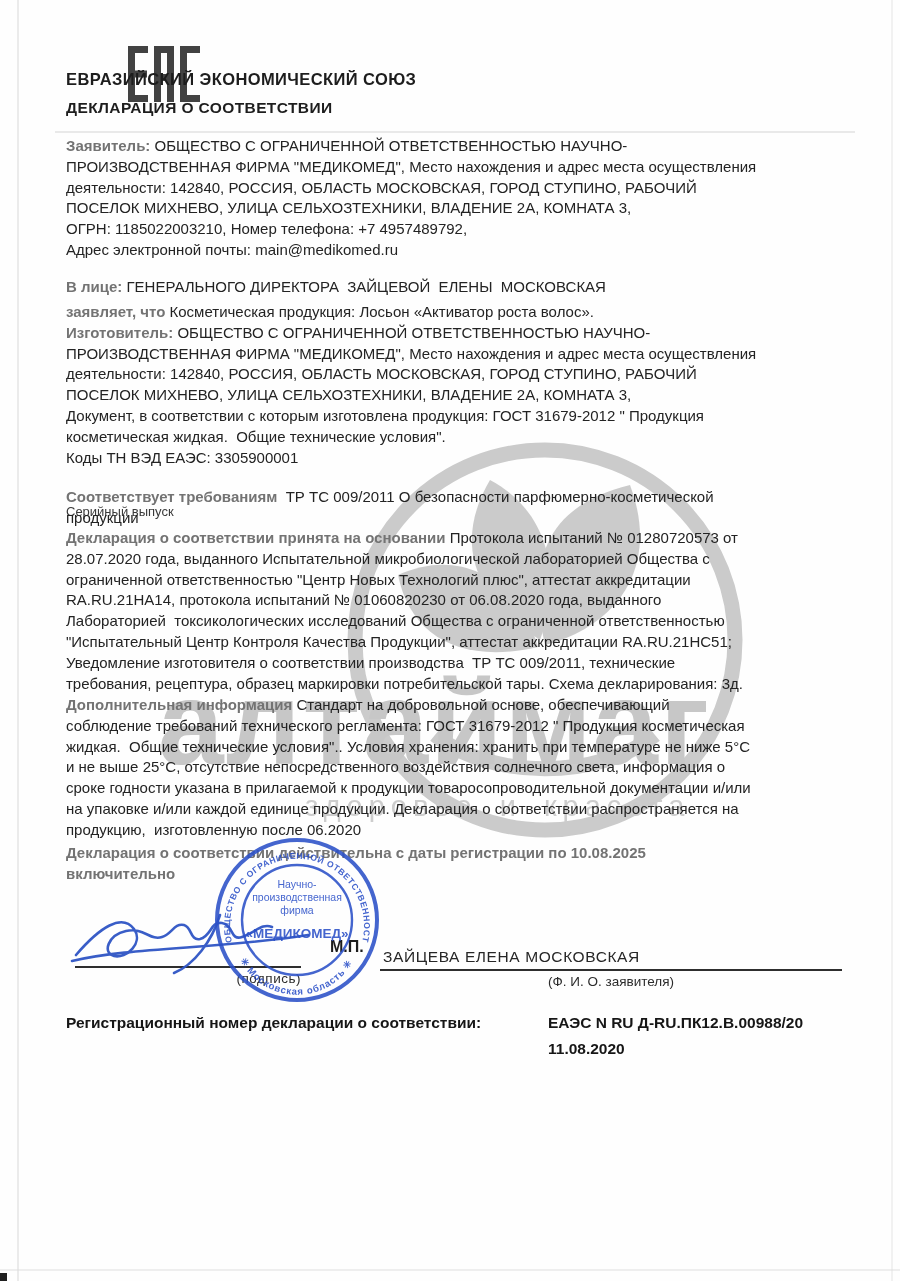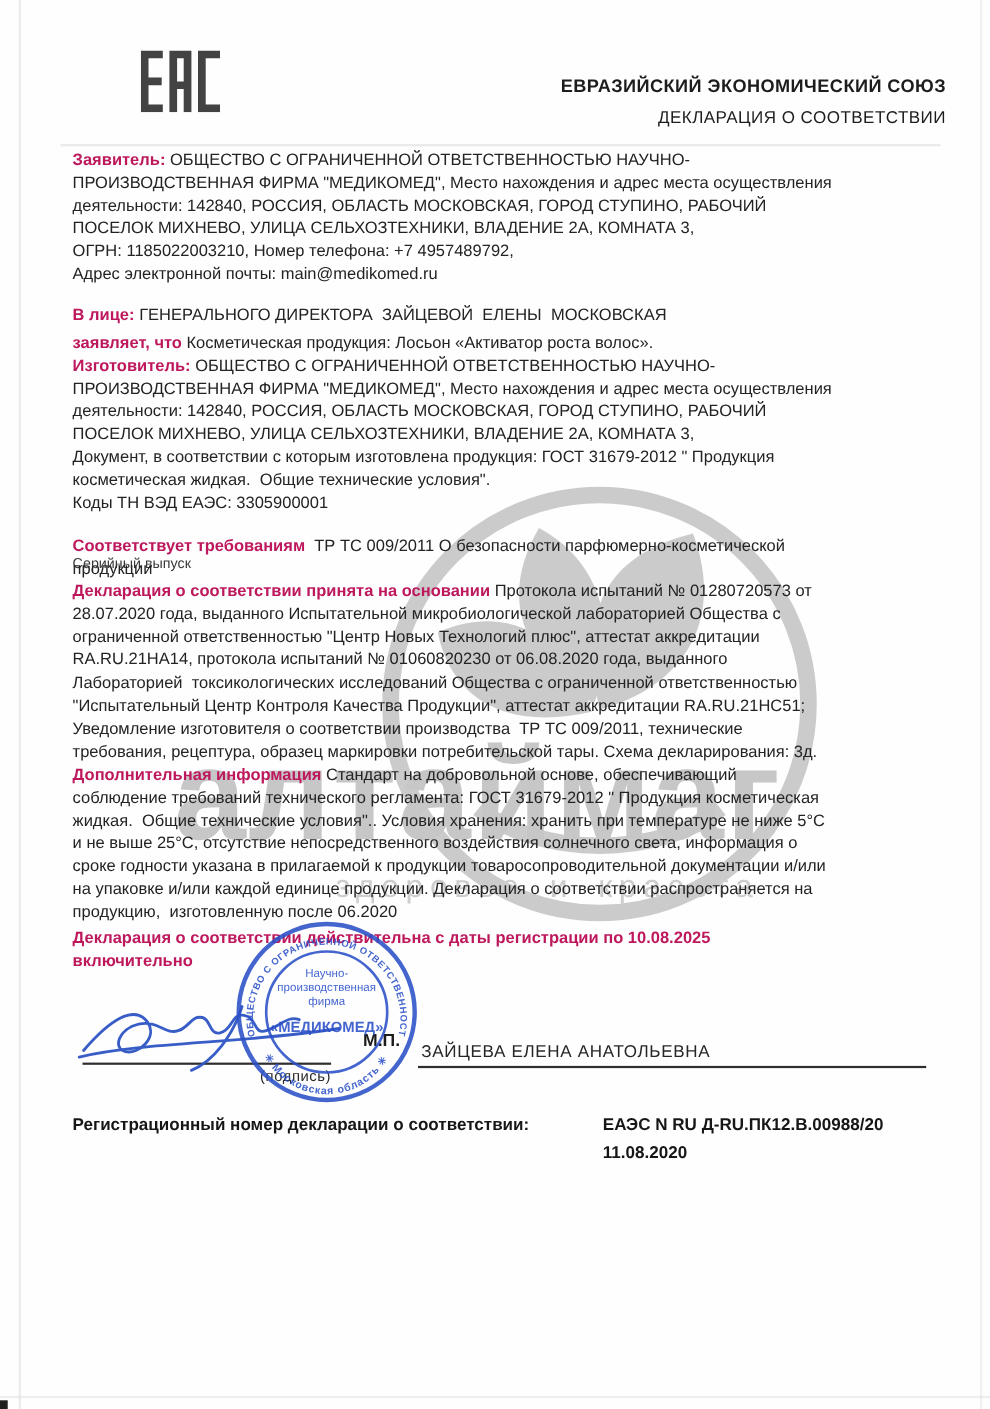--- a/index.html
+++ b/index.html
@@ -3,28 +3,28 @@
 <meta charset="utf-8">
 <style>
   html,body{margin:0;padding:0;background:#ffffff;}
   .page{
     position:relative;width:900px;height:1281px;overflow:hidden;
     background:#fefefe;
     font-family:"Liberation Sans", sans-serif;
     color:#222;
   }
   .abs{position:absolute;}
-  .center{text-align:right;}
+  .center{text-align:left;}
   .title1{left:66px;top:70px;width:794px;font-size:16.5px;font-weight:bold;letter-spacing:.4px;color:#1d1d1d;}
-  .title2{left:66px;top:99px;width:794px;font-size:15.5px;font-weight:normal;letter-spacing:.4px;color:#1d1d1d;}
+  .title2{left:66px;top:99px;width:794px;font-size:15.5px;font-weight:bold;letter-spacing:.4px;color:#1d1d1d;}
   .para{
     left:66px;width:806px;font-size:15px;line-height:20.8px;
     white-space:pre-wrap;color:#232323;
   }
-  .para b{color:#be185d;}
+  .para b{color:#737373;}
   .p1{top:136px;}
   .p2{top:277px;}
   .p3{top:302px;}
   .serial{left:66px;top:468px;font-size:13px;color:#3a3a3a;margin-top:36px;}
   .p4{top:487px;}
   .p5{top:528px;}
   .p6{top:695px;}
   .p7{top:843px;font-weight:bold;}
   .p7 b{font-weight:bold;}
   .hdr-smear{left:55px;top:131px;width:800px;height:2px;background:#e3e3e3;opacity:.8;}
@@ -118,22 +118,23 @@
 и не выше 25°С, отсутствие непосредственного воздействия солнечного света, информация о
 сроке годности указана в прилагаемой к продукции товаросопроводительной документации и/или
 на упаковке и/или каждой единице продукции. Декларация о соответствии распространяется на
 продукцию,  изготовленную после 06.2020</span></div>
   <div class="abs txt para p7"><b>Декларация о соответствии действительна с даты регистрации по 10.08.2025
 включительно</b></div>
 
   <div class="abs txt mp">М.П.</div>
   <div class="abs sig-line txt"></div>
   <div class="abs sig-caption txt">(подпись)</div>
-  <div class="abs txt fio">ЗАЙЦЕВА ЕЛЕНА АНАТОЛЬЕВНА</div>
+  <div class="abs txt fio">ЗАЙЦЕВА ЕЛЕНА МОСКОВСКАЯ</div>
   <div class="abs fio-line txt"></div>
+  <div class="abs fio-caption txt">(Ф. И. О. заявителя)</div>
 
   <svg class="abs ink" style="left:70px;top:893px;" width="245" height="85" viewBox="0 0 245 85">
     <g fill="none" stroke="#2f55c5" stroke-width="2.6" stroke-linecap="round" opacity="0.95">
       <path d="M6,62 C30,34 52,20 64,36 C74,50 56,66 44,63 C32,60 38,42 56,38 C74,34 80,48 92,44 C102,41 104,30 114,32 C122,34 120,48 130,46 C142,43 140,28 152,30 C164,32 160,48 172,44 C186,39 192,30 202,34"></path>
       <path d="M2,68 C60,54 150,56 238,42"></path>
       <path d="M150,22 C142,48 124,72 104,80"></path>
     </g>
   </svg>
 
   <svg class="abs ink" style="left:205px;top:828px;" width="184" height="184" viewBox="0 0 184 184" opacity="0.88">

